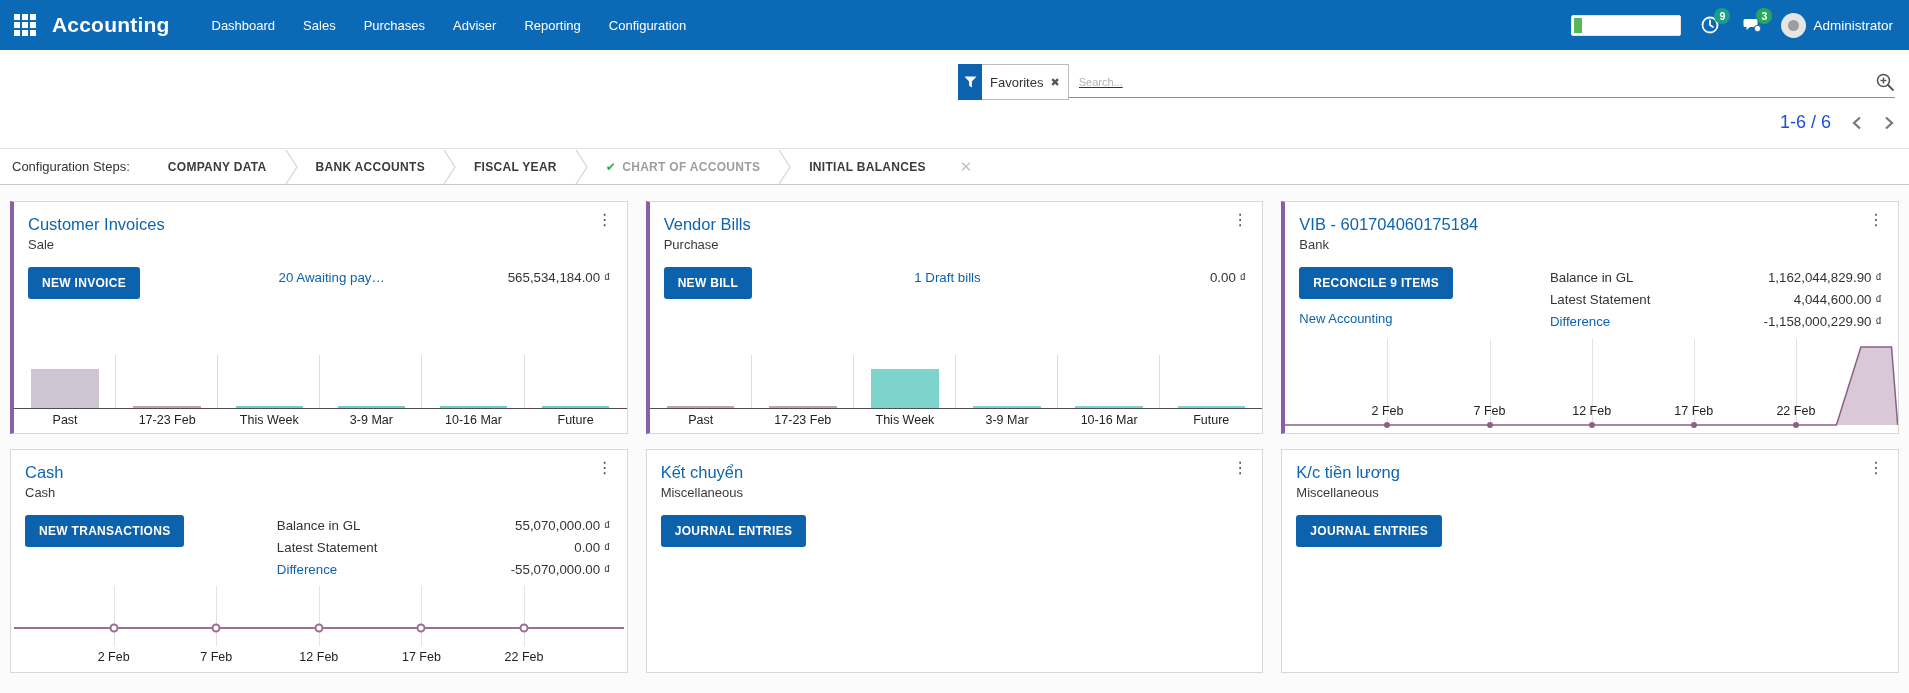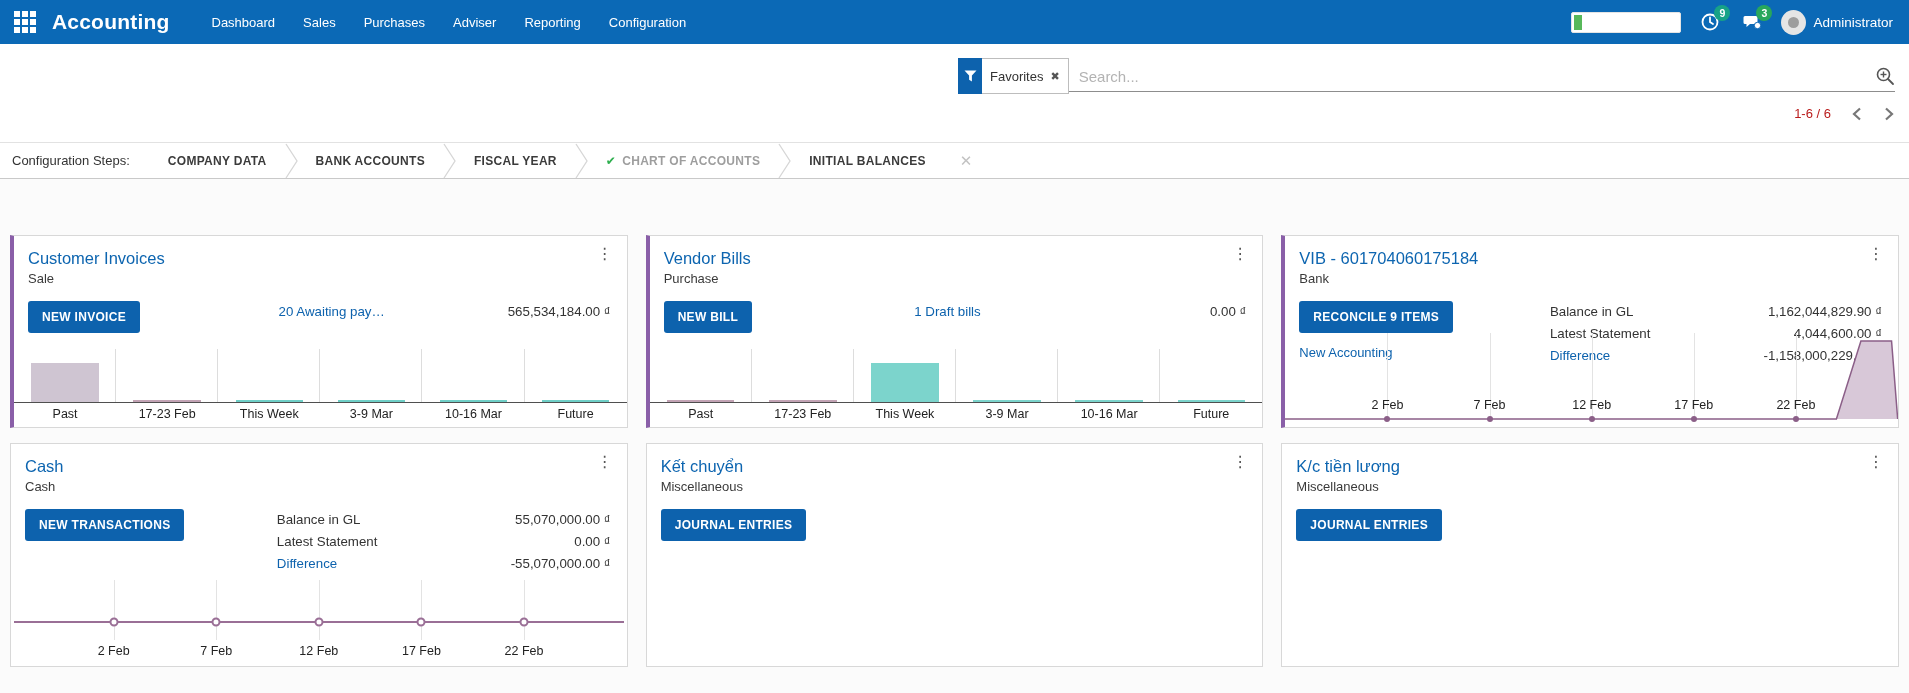--- a/index.html
+++ b/index.html
@@ -1,20 +1,20 @@
 <!DOCTYPE html>
 <html><head>
 <meta charset="utf-8">
 <style>
   * { box-sizing: border-box; margin: 0; padding: 0; }
   html,body { width:1909px; height:693px; overflow:hidden;
     font-family:"Liberation Sans","DejaVu Sans",sans-serif; font-size:13px; color:#333; background:#fbfbfb; }
 
   
-  .navbar { height:44px; background:#0b69b6; display:flex; align-items:center; padding:0 10px; color:#fff; }
+  .navbar { height:50px; background:#0b69b6; display:flex; align-items:center; padding:0 10px; color:#fff; }
   .apps-icon { width:22px; height:22px; display:grid; grid-template-columns:repeat(3,6px); grid-template-rows:repeat(3,6px); gap:2px; margin:0 4px; cursor:pointer; }
   .apps-icon i { background:#fff; }
   .brand { font-size:21px; font-weight:bold; margin:0 28px 0 12px; letter-spacing:.2px; }
   .nav-menu { display:flex; height:100%; }
   .nav-item { display:flex; align-items:center; padding:0 14px; font-size:13px; cursor:pointer; }
   .nav-right { margin-left:auto; display:flex; align-items:center; gap:16px; padding-right:6px; }
   .timer-box { position:relative; width:110px; height:21px; background:#fff; border-radius:2px; border:1px solid #e4e4e4; }
   .timer-box .stripe { position:absolute; left:2px; top:2px; bottom:2px; width:8px; background:#57b85a; }
   .icon-wrap { position:relative; width:26px; height:26px; display:flex; align-items:center; justify-content:center; cursor:pointer; }
   .badge { position:absolute; top:-4px; right:-7px; min-width:16px; height:16px; border-radius:8px; color:#fff; font-size:10.5px; font-weight:bold; display:flex; align-items:center; justify-content:center; padding:0 3px; }
@@ -26,40 +26,40 @@
   .user-name { font-size:13.5px; font-weight:normal; }
 
   
   .control-panel { position:relative; height:98px; background:#fff; }
   .cp-title { position:absolute; left:12px; top:24px; font-size:23px; color:#6b6b6b; }
   .searchview { position:absolute; left:958px; right:14px; top:17px; height:31px; display:flex; align-items:center; border-bottom:1px solid #8d8d8d; }
   .facet { display:flex; align-items:stretch; height:36px; margin-right:2px; cursor:pointer; }
   .facet-icon { width:24px; background:#0d62ad; display:flex; align-items:center; justify-content:center; }
   .facet-label { border:1px solid #bdbdbd; border-left:none; background:#fff; display:flex; align-items:center; gap:7px; padding:0 8px; font-size:13px; color:#333; }
   .facet-remove { color:#555; font-weight:bold; font-size:11px; cursor:pointer; }
-  .search-input { flex:1; border:none; outline:none; background:transparent; font-size:15px; padding:4px 8px; color:#333; font-family:inherit; }
+  .search-input { flex:1; border:none; outline:none; background:transparent; font-size:11px; padding:4px 8px; color:#333; font-family:inherit;text-decoration:underline; }
   .search-input::placeholder { color:#b3b3b3; }
   .pager { position:absolute; right:14px; top:62px; display:flex; align-items:center; gap:20px; }
-  .pager-text { font-size:13px; color:#b91c1c; }
+  .pager-text { font-size:18px; color:#1d4ed8; }
   .pager-btn { cursor:pointer; display:flex; }
 
   
   .config-panel { height:37px; background:#fff; border-top:1px solid #e2e2e2; border-bottom:1px solid #c9c9c9; display:flex; align-items:center; padding-left:12px; }
   .config-label { font-size:13px; color:#333; margin-right:20px; }
   .steps { display:flex; align-items:center; height:100%; }
   .step { font-size:12px; font-weight:bold; letter-spacing:.3px; color:#3b3b3b; padding:0 18px; cursor:pointer; display:flex; align-items:center; gap:6px; white-space:nowrap; }
   .step.done { color:#9e9e9e; }
   .step .check { color:#2eaf4e; font-size:12px; }
   .step-sep { display:flex; }
   .steps-close { margin-left:16px; color:#c2c2c2; font-size:15px; cursor:pointer; }
 
   
   .dashboard { padding:16px 10px 0; display:grid; grid-template-columns:repeat(3,1fr); gap:15px 18px; background:#fbfbfb; }
   .card { position:relative; background:#fff; border:1px solid #d8d8d8; overflow:hidden; }
-  .card.row1 { height:193px; border-left:4px solid #8a5fa8;margin-top:40px; }
+  .card.row1 { height:233px; border-left:4px solid #8a5fa8; }
   .card.row2 { height:224px; }
   .card-head { padding:13px 16px 0 14px; }
   .card-title { font-size:16.5px; color:#0d65b0; cursor:pointer; display:inline-block; }
   .card-sub { font-size:13px; color:#3a3a3a; margin-top:3px; }
   .kebab { position:absolute; top:11px; right:14px; font-size:16px; color:#555; cursor:pointer; line-height:14px; }
   .card-body { display:flex; justify-content:space-between; align-items:flex-start; padding:15px 16px 0 14px; }
   .btn { background:#0d62ad; color:#fff; border:none; border-radius:3px; font-family:inherit; font-size:12px; font-weight:bold; letter-spacing:.3px; padding:9px 14px; cursor:pointer; }
   .secondary-link { display:inline-block; margin-top:12px; color:#0d62ad; font-size:13px; cursor:pointer; }
   .stats { width:57%; }
   .stat-row { display:flex; justify-content:space-between; line-height:22px; font-size:13.3px; }

